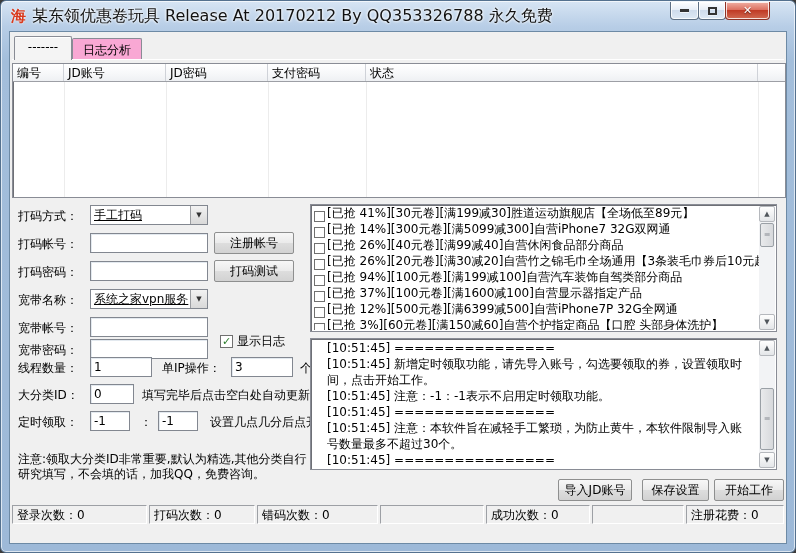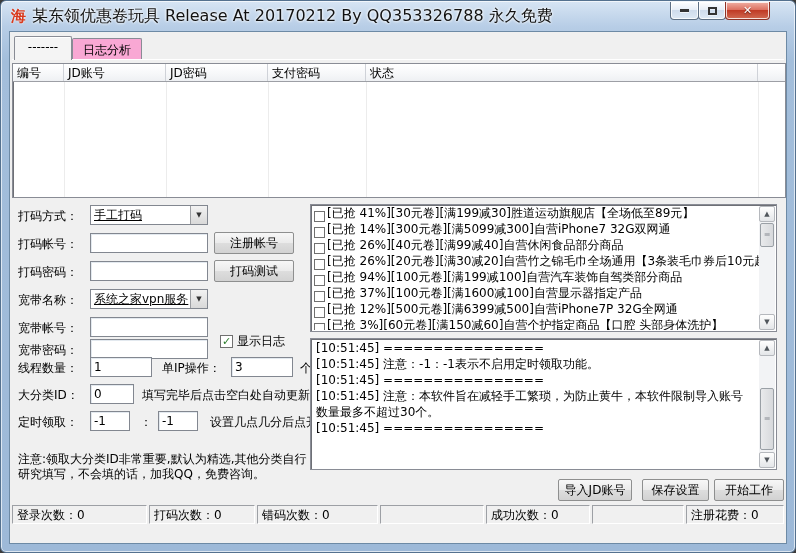--- a/index.html
+++ b/index.html
@@ -60,21 +60,21 @@
   .hint { position:absolute; white-space:nowrap; }
   .note { position:absolute; left:8px; top:420px; width:296px; line-height:15px; }
 
   
   .sunkbox { position:absolute; background:#fff; border:1px solid #898c95; box-shadow:inset 1px 1px 0 #6e7076; overflow:hidden; }
   .coupon-box { left:300px; top:172px; width:467px; height:128px; }
   .log-box { left:300px; top:306px; width:467px; height:132px; }
   .coupon-list { position:absolute; inset:1px 17px 1px 1px; overflow:hidden; }
   .coupon-item { display:flex; align-items:flex-end; gap:2px; height:16px; padding:1px 2px 0; white-space:nowrap; overflow:hidden; }
   .coupon-chk { width:11px; height:11px; margin-top:1px; background:#fff; border:1px solid #707070; flex:none; }
-  .log-list { position:absolute; inset:1px 17px 1px 1px; overflow:hidden; padding:0 4px; line-height:16px; }
+  .log-list { position:absolute; inset:1px 17px 1px 1px; overflow:hidden; padding:0 15px; line-height:16px; }
   .log-line { word-break:break-all; }
 
   
   .vscroll { position:absolute; top:1px; bottom:1px; right:1px; width:16px; background:#f2f3f5; }
   .sb-btn { position:absolute; left:0; width:16px; height:16px; border:1px solid #b5b8bd; border-radius:2px;
             background:linear-gradient(180deg,#fefefe,#e4e6e9); display:flex; align-items:center; justify-content:center;
             font-size:7px; color:#50565c; }
   .sb-up { top:0; } .sb-down { bottom:0; }
   .sb-thumb { position:absolute; left:1px; width:14px; border:1px solid #9aa0a6; border-radius:2px;
               background:linear-gradient(90deg,#e9eaec,#d7d9dc); display:flex; align-items:center; justify-content:center;
@@ -233,20 +233,21 @@
         <div class="sb-thumb" style="top:17px; height:24px">≡</div>
         <div class="sb-btn sb-down">▼</div>
       </div>
     </div>
 
     <div class="sunkbox log-box">
       <div class="log-list">
 
           <div class="log-line">[10:51:45] ================</div>
 
+          <div class="log-line">[10:51:45] 新增定时领取功能，请先导入账号，勾选要领取的券，设置领取时间，点击开始工作。</div>
 
           <div class="log-line">[10:51:45] 注意：-1：-1表示不启用定时领取功能。</div>
 
           <div class="log-line">[10:51:45] ================</div>
 
           <div class="log-line">[10:51:45] 注意：本软件旨在减轻手工繁琐，为防止黄牛，本软件限制导入账号数量最多不超过30个。</div>
 
           <div class="log-line">[10:51:45] ================</div>
 
         </div>

